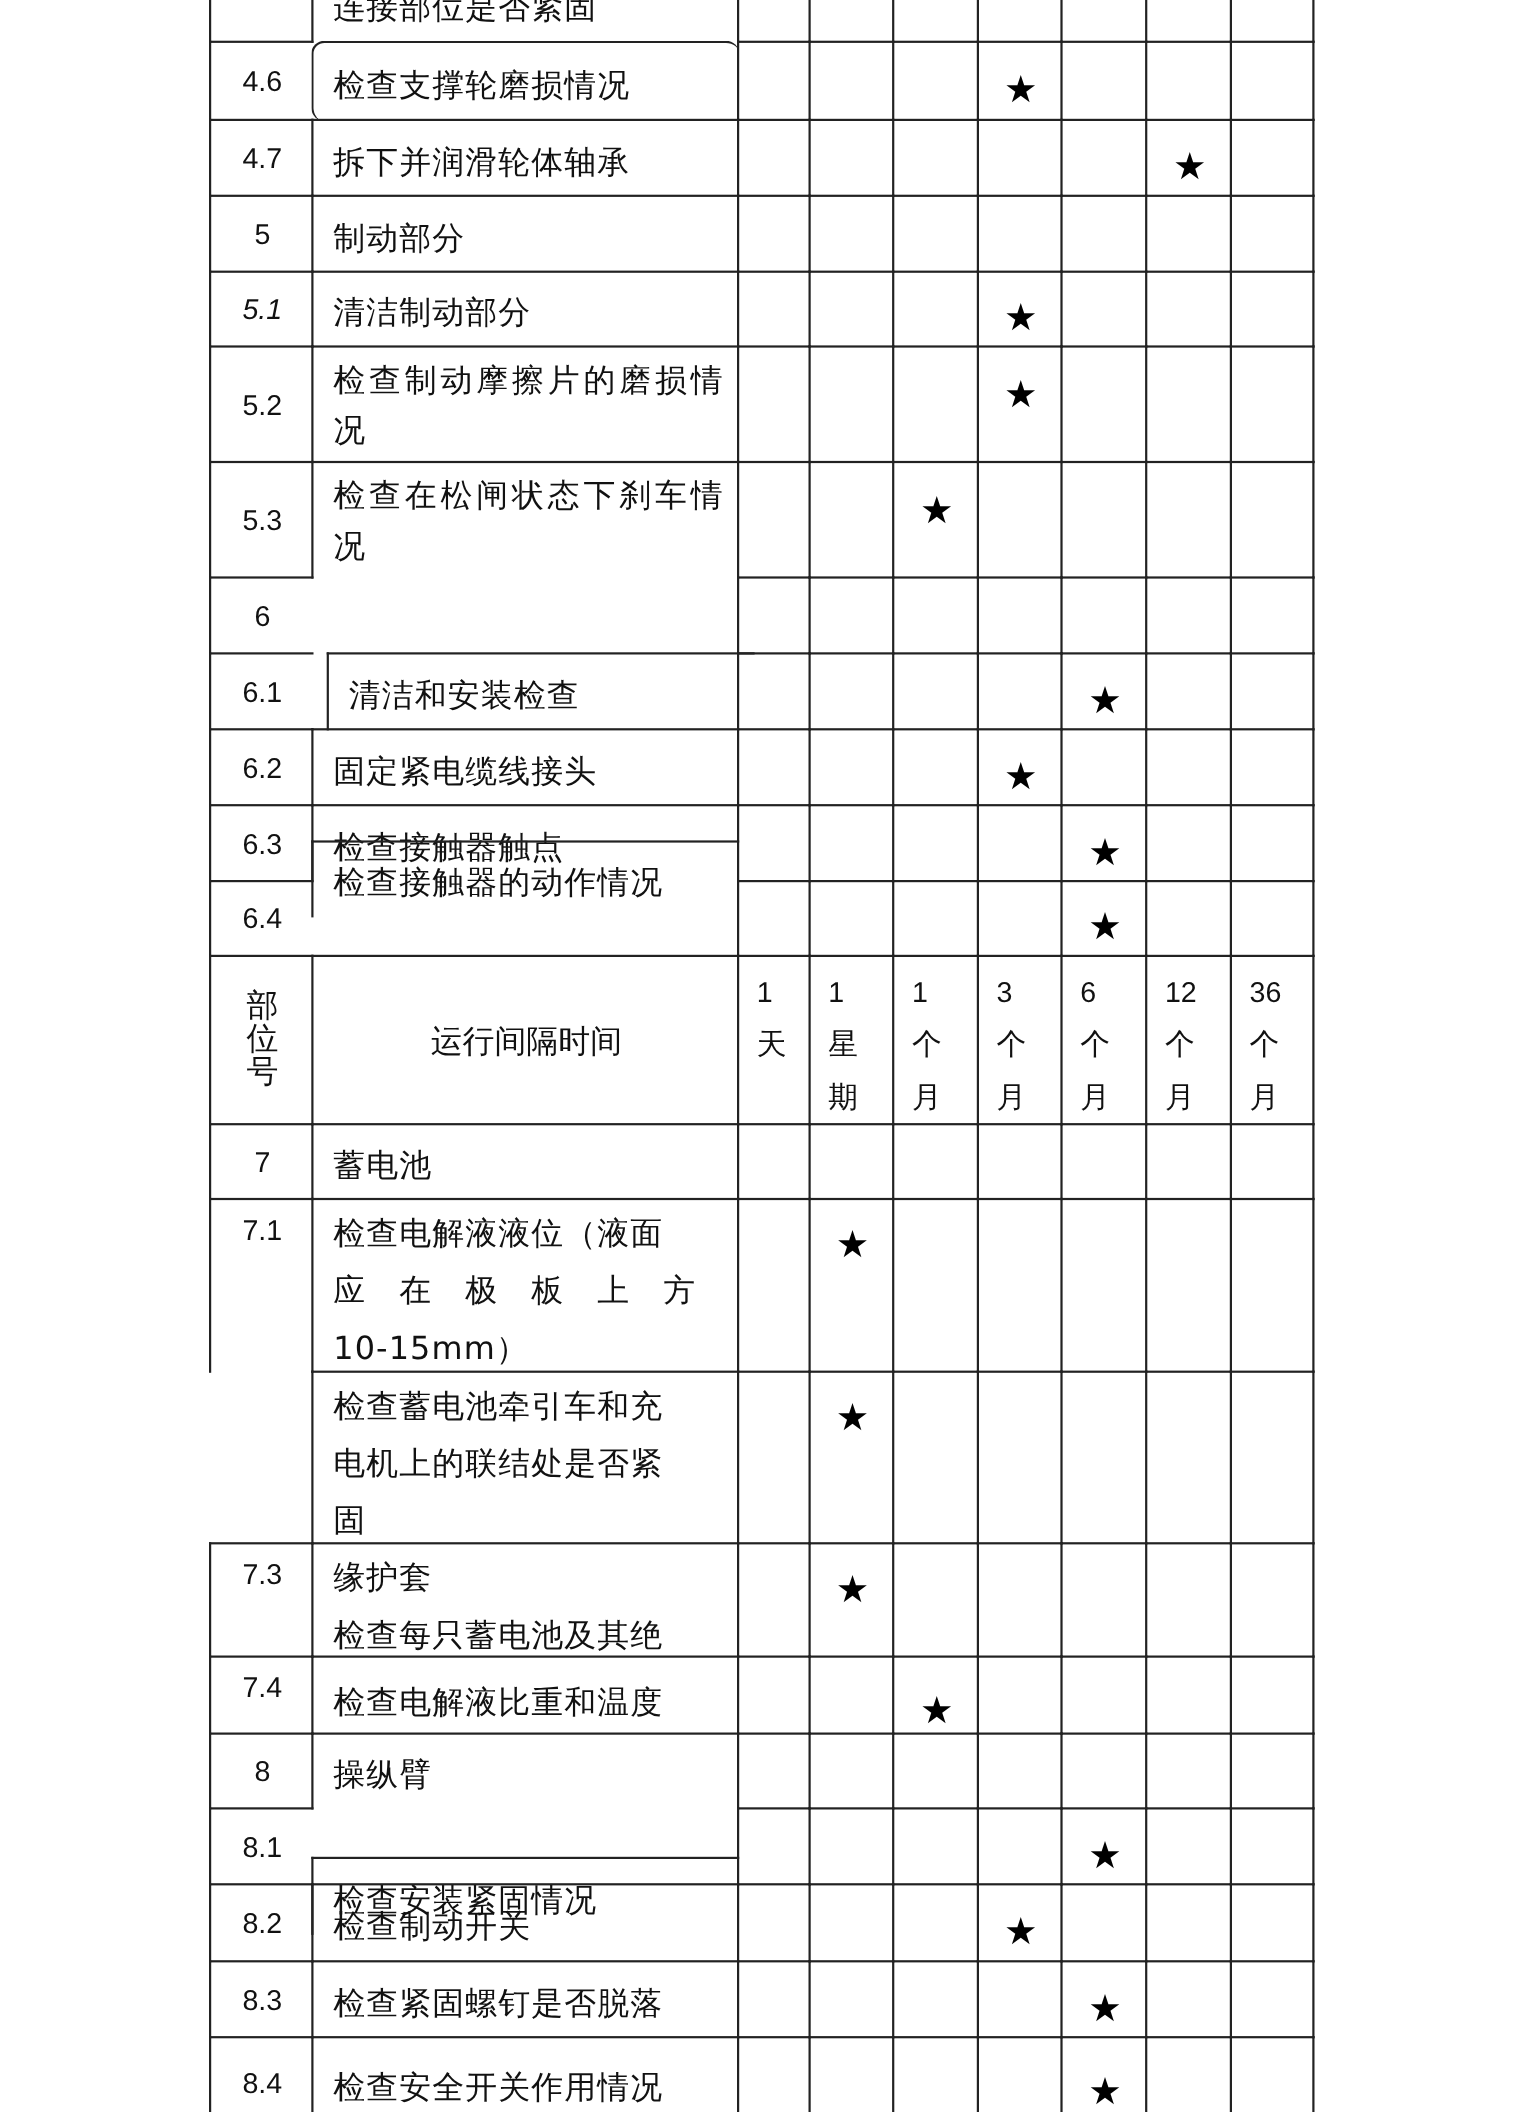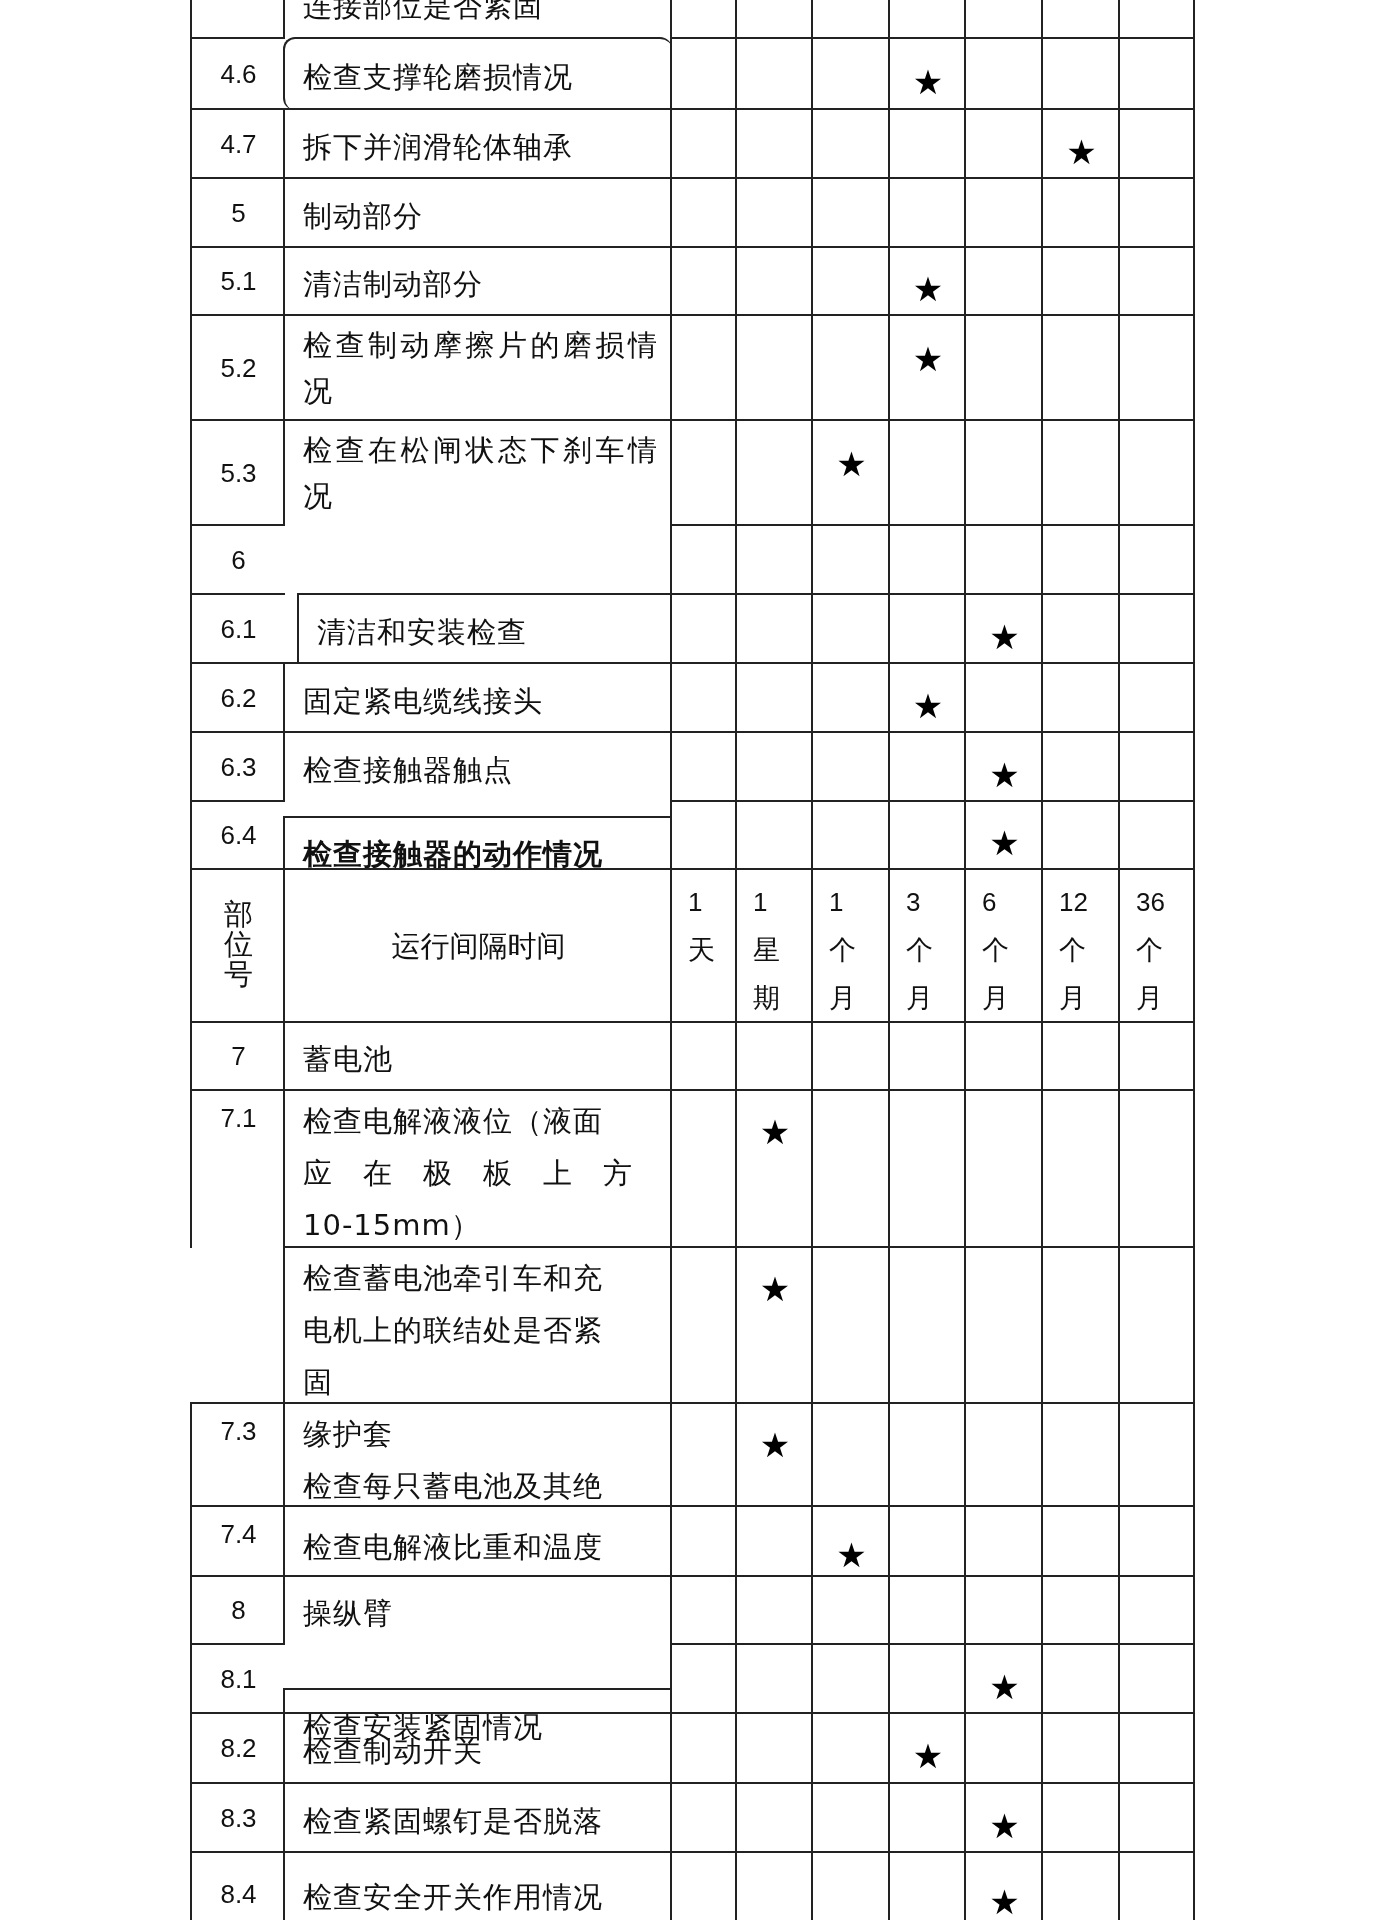--- a/index.html
+++ b/index.html
@@ -68,21 +68,21 @@
     <div class="cell" style="left: 283px; width: 389px; top: 177px; height: 71px;">
       <div class="txt" style="top: 10.5px; line-height: 52px;">制动部分</div>
     </div>
     <div class="cell" style="left: 670px; width: 67px; top: 177px; height: 71px;"></div>
     <div class="cell" style="left: 735px; width: 78px; top: 177px; height: 71px;"></div>
     <div class="cell" style="left: 811px; width: 79px; top: 177px; height: 71px;"></div>
     <div class="cell" style="left: 888px; width: 78px; top: 177px; height: 71px;"></div>
     <div class="cell" style="left: 964px; width: 79px; top: 177px; height: 71px;"></div>
     <div class="cell" style="left: 1041px; width: 79px; top: 177px; height: 71px;"></div>
     <div class="cell lastcol" style="left: 1118px; width: 77px; top: 177px; height: 71px;"></div>
-    <div class="cell" style="left: 190px; width: 95px; top: 246px; height: 70px;">
+    <div class="cell" style="left: 190px; width: 95px; top: 246px; height: 70px; font-style: italic;">
       <div class="num" style="top: 18px;">5.1</div>
     </div>
     <div class="cell" style="left: 283px; width: 389px; top: 246px; height: 70px;">
       <div class="txt" style="top: 10px; line-height: 52px;">清洁制动部分</div>
     </div>
     <div class="cell" style="left: 670px; width: 67px; top: 246px; height: 70px;"></div>
     <div class="cell" style="left: 735px; width: 78px; top: 246px; height: 70px;"></div>
     <div class="cell" style="left: 811px; width: 79px; top: 246px; height: 70px;"></div>
     <div class="cell" style="left: 888px; width: 78px; top: 246px; height: 70px;">
       <div class="star" style="top: 24px;">★</div>
@@ -171,21 +171,21 @@
     <div class="cell" style="left: 811px; width: 79px; top: 731px; height: 71px;"></div>
     <div class="cell" style="left: 888px; width: 78px; top: 731px; height: 71px;"></div>
     <div class="cell" style="left: 964px; width: 79px; top: 731px; height: 71px;">
       <div class="star" style="top: 24.5px;">★</div>
     </div>
     <div class="cell" style="left: 1041px; width: 79px; top: 731px; height: 71px;"></div>
     <div class="cell lastcol" style="left: 1118px; width: 77px; top: 731px; height: 71px;"></div>
     <div class="cell" style="left: 190px; width: 95px; top: 800px; height: 70px;">
       <div class="num" style="top: 18px;">6.4</div>
     </div>
-    <div class="cell" style="left: 283px; width: 389px; top: 816px; height: 70px; font-weight: bold;">
+    <div class="cell" style="left: 283px; width: 389px; top: 764px; height: 70px;">
       <div class="txt" style="top: 10px; line-height: 52px;">检查接触器的动作情况</div>
     </div>
     <div class="cell" style="left: 670px; width: 67px; top: 800px; height: 70px;"></div>
     <div class="cell" style="left: 735px; width: 78px; top: 800px; height: 70px;"></div>
     <div class="cell" style="left: 811px; width: 79px; top: 800px; height: 70px;"></div>
     <div class="cell" style="left: 888px; width: 78px; top: 800px; height: 70px;"></div>
     <div class="cell" style="left: 964px; width: 79px; top: 800px; height: 70px;">
       <div class="star" style="top: 24px;">★</div>
     </div>
     <div class="cell" style="left: 1041px; width: 79px; top: 800px; height: 70px;"></div>

